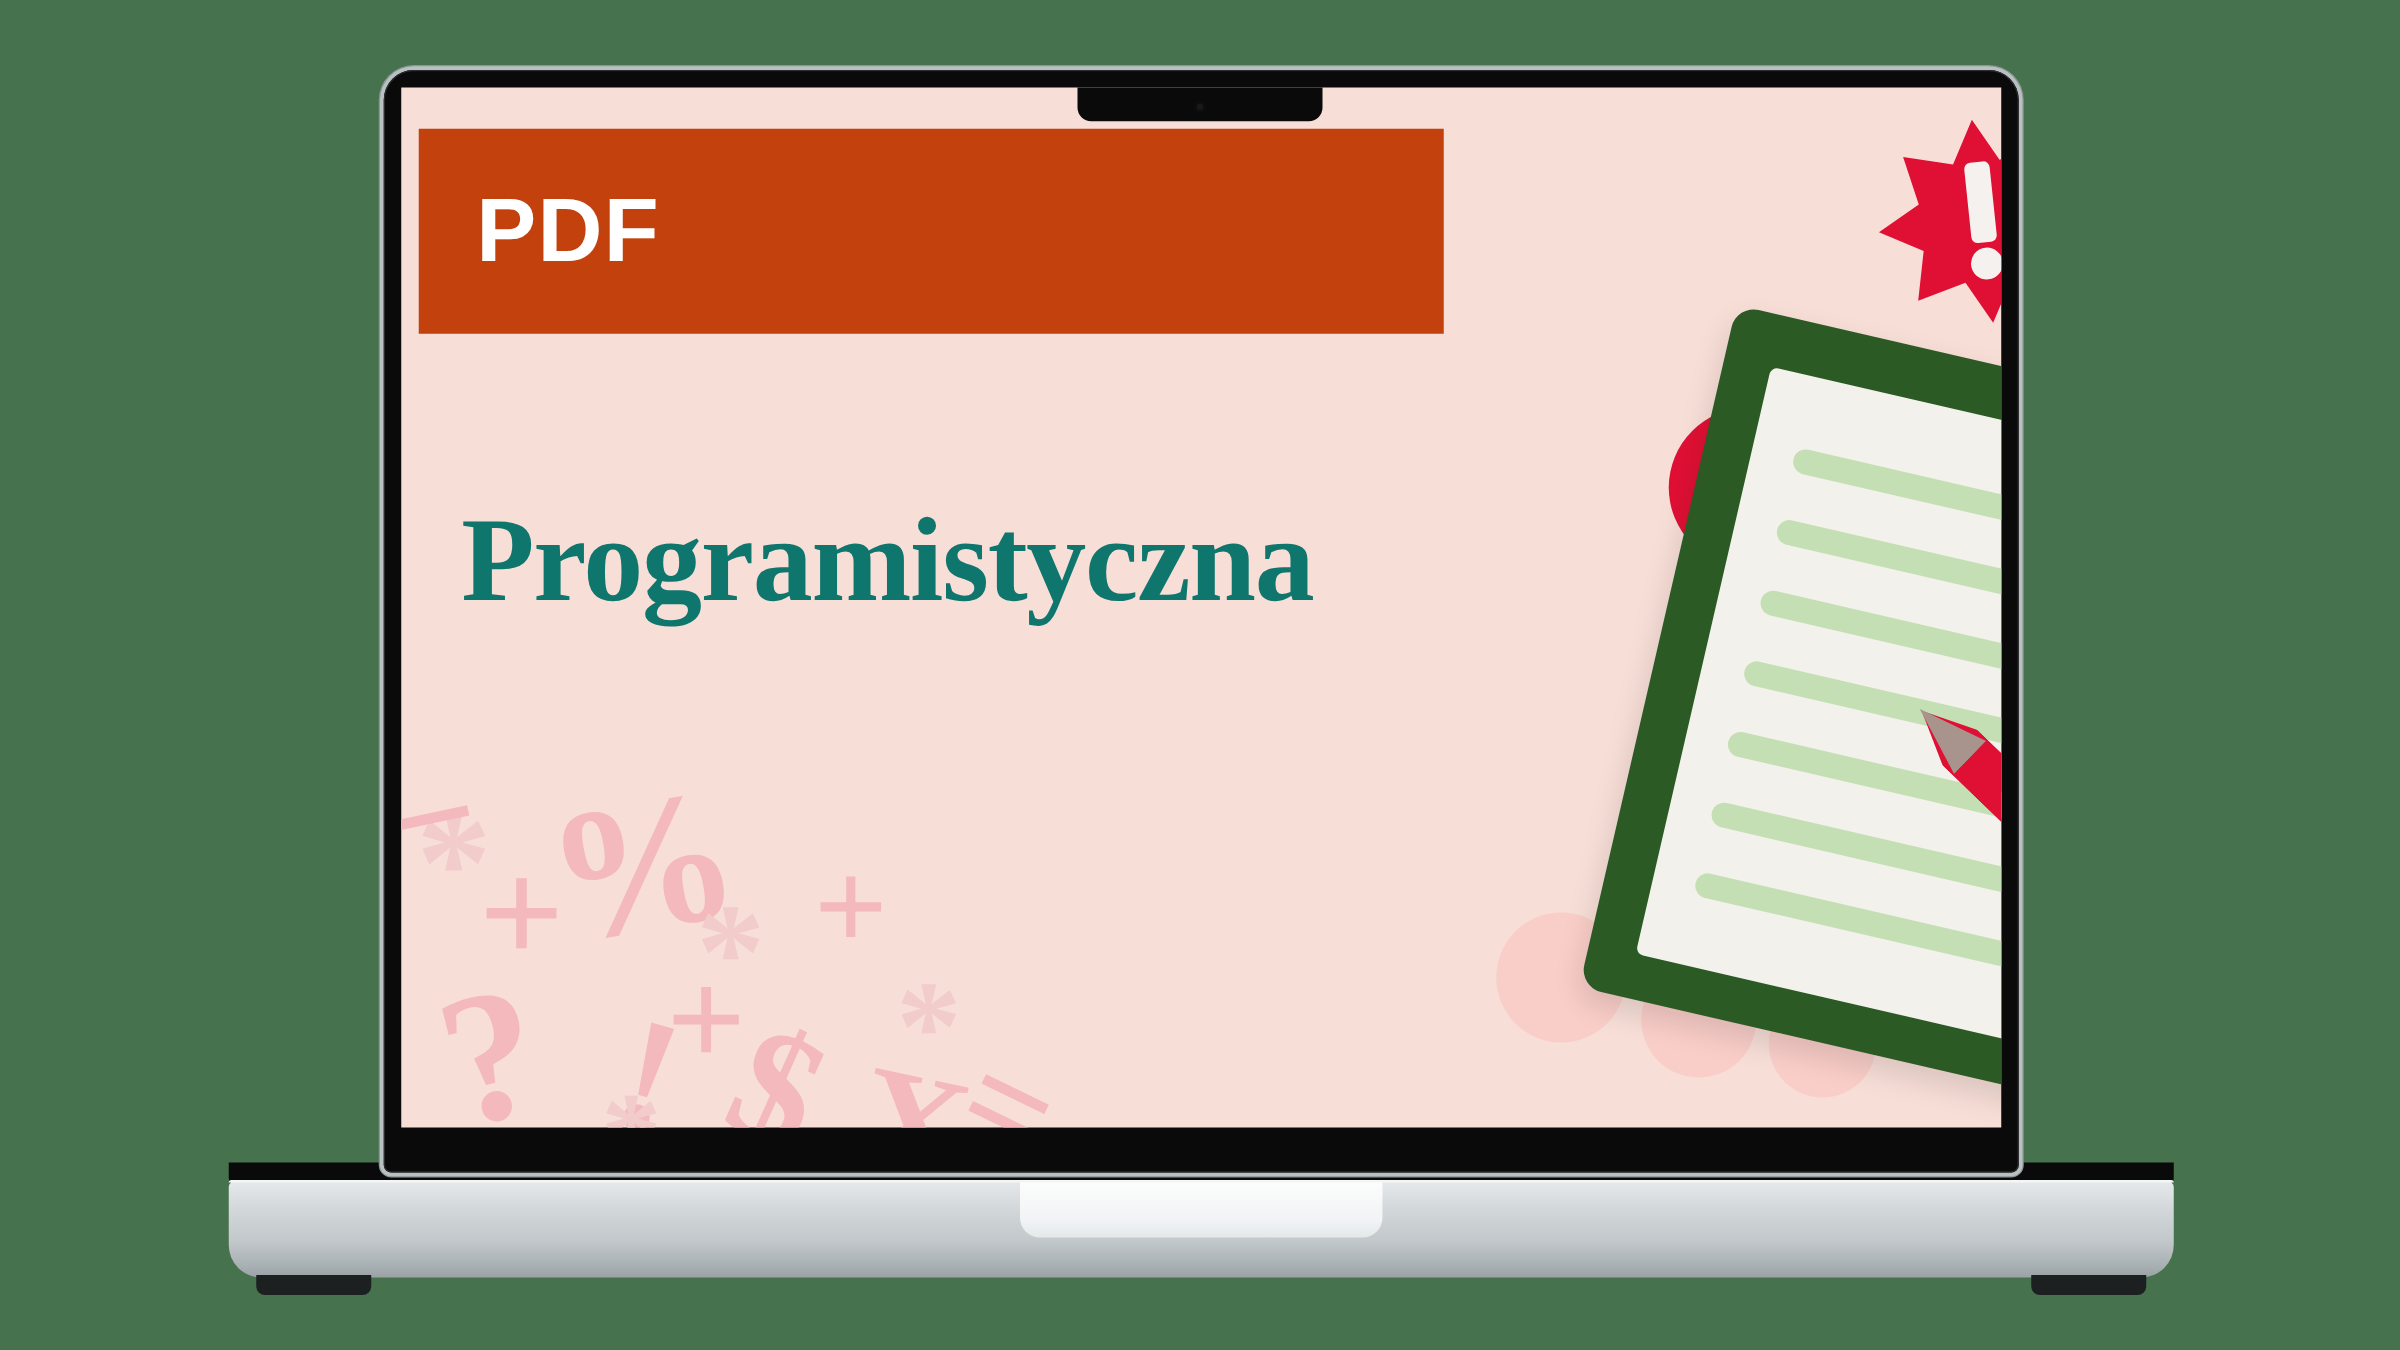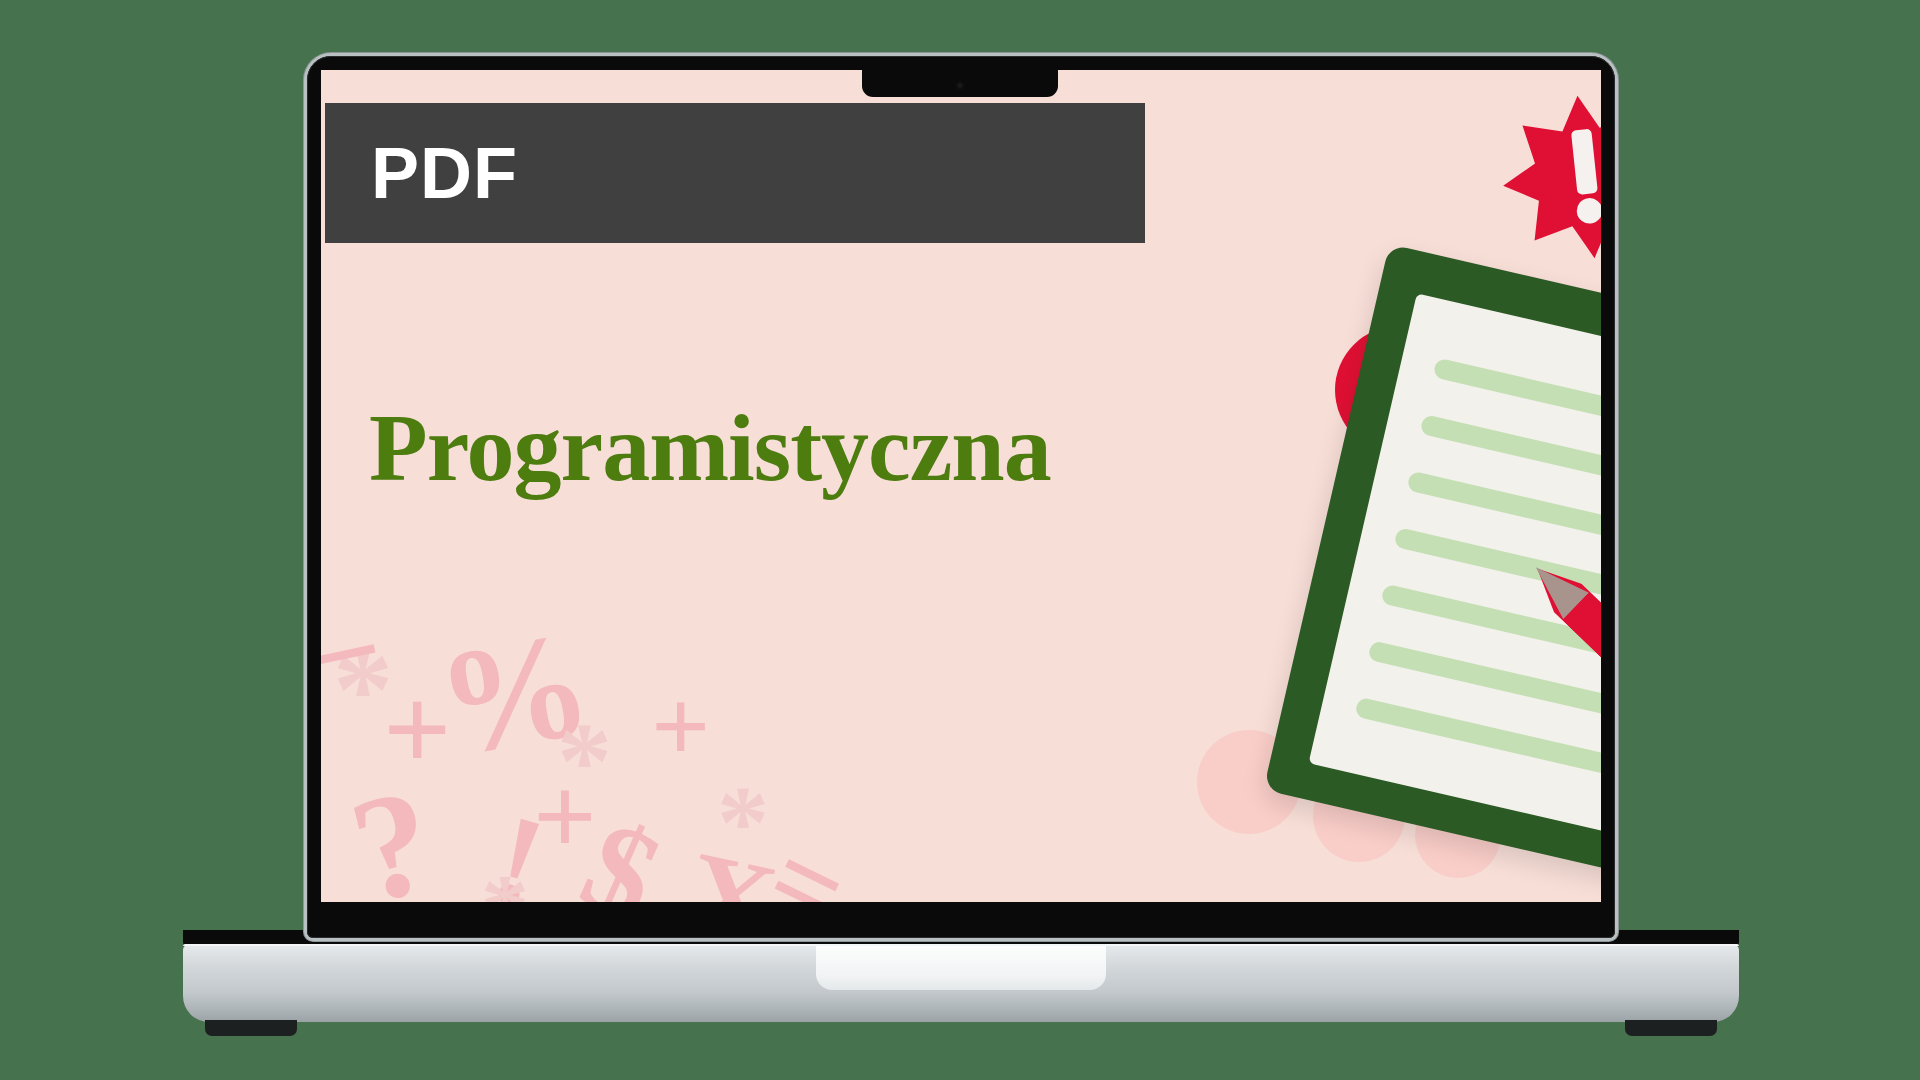--- a/index.html
+++ b/index.html
@@ -82,40 +82,40 @@
   }
   .foot {
     position:absolute; top:76px; width:92px; height:16px;
     background:#1d2021; border-radius:0 0 7px 7px;
   }
   .foot.left  { left:  22px; }
   .foot.right { right: 22px; }
 
   
   .pdf-bar {
-    position:absolute; left:4px; top:33px;
-    width:820px; height:140px;
-    background:#404040;
+    position:absolute; left:14px; top:33px;
+    width:820px; height:164px;
+    background:#c2410c;
     z-index:20;
   }
   .pdf-label {
     position:absolute; left:46px; top:50%;
     transform:translateY(-50%);
     color:#ffffff;
     font-size:72px; font-weight:700; letter-spacing:1px;
     font-family:"Liberation Sans", sans-serif;
     line-height:1;
   }
 
   .title-block {
     position:absolute; left:48px; top:318px;
     z-index:25; width:740px;
   }
   .title-line {
-    color:#4d7c0f;
+    color:#0f766e;
     font-family:"Liberation Serif", serif;
     font-weight:700;
     font-size:96px;
     line-height:1.24;
     letter-spacing:-1px;
     white-space:nowrap;
   }
 
   
   .deco-layer{ position:absolute; inset:0; z-index:10; pointer-events:none; }

